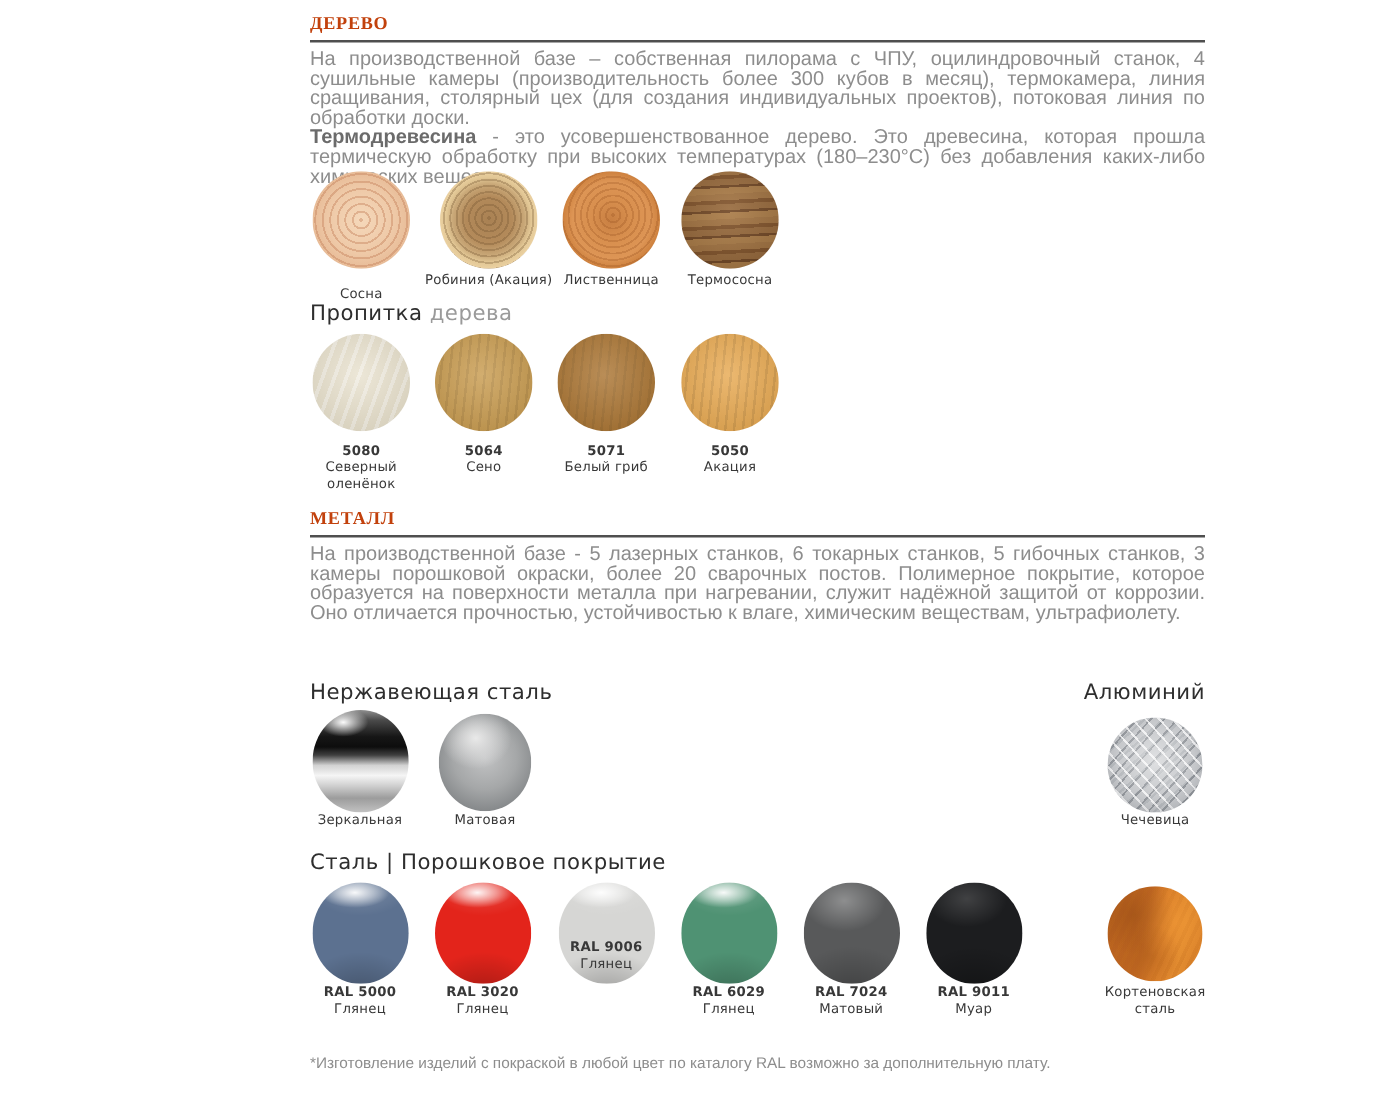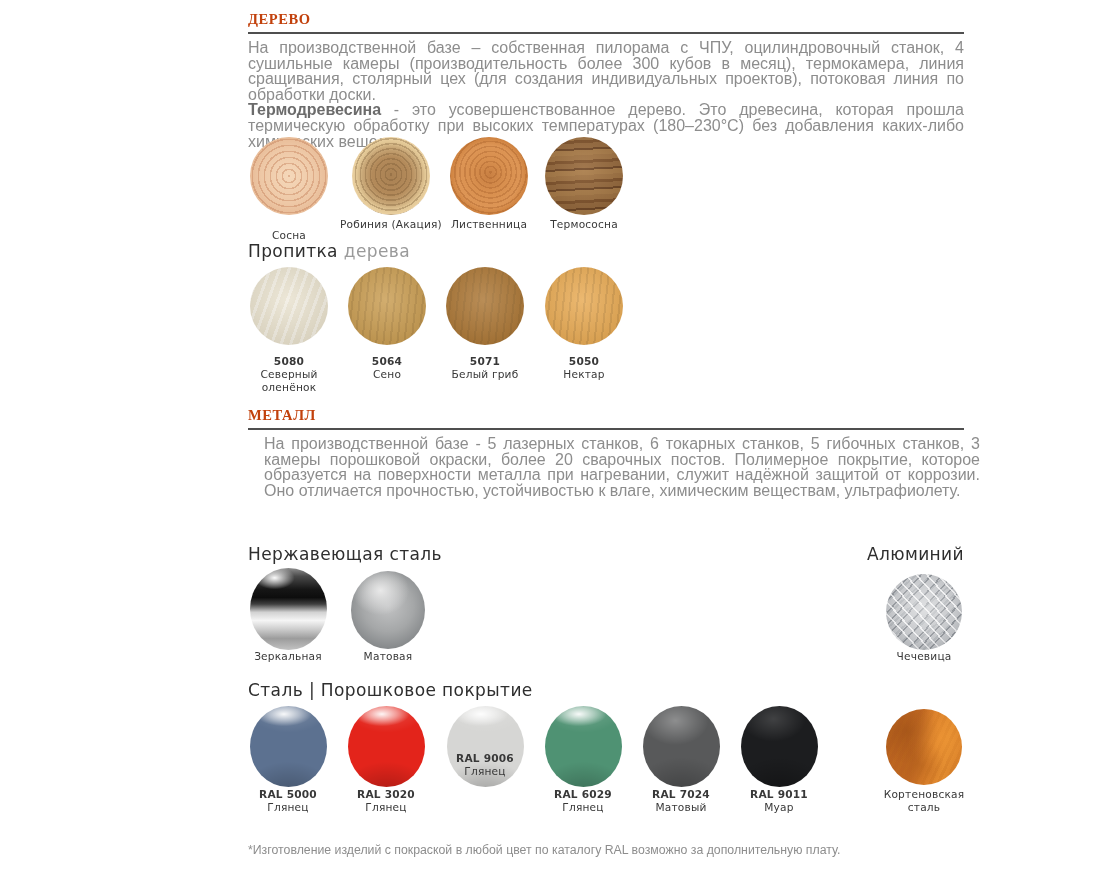--- a/index.html
+++ b/index.html
@@ -127,27 +127,27 @@
   <div class="abs sw-label narrow" style="left:341px;top:355px;">
     <div class="code">5064</div>
     <div>Сено</div>
   </div>
   <div class="abs sw-label narrow" style="left:439px;top:355px;">
     <div class="code">5071</div>
     <div>Белый гриб</div>
   </div>
   <div class="abs sw-label narrow" style="left:538px;top:355px;">
     <div class="code">5050</div>
-    <div>Нектар</div>
+    <div>Акация</div>
   </div>
 
   <div class="abs sec-title" style="left:248px;top:407px;">МЕТАЛЛ</div>
   <div class="abs rule" style="left:248px;top:428px;"></div>
 
-  <div class="abs para" style="left:264px;top:436px;">
+  <div class="abs para" style="left:248px;top:436px;">
     <p>На производственной базе - 5 лазерных станков, 6 токарных станков, 5 гибочных станков, 3 камеры порошковой окраски, более 20 сварочных постов. Полимерное покрытие, которое образуется на поверхности металла при нагревании, служит надёжной защитой от коррозии. Оно отличается прочностью, устойчивостью к влаге, химическим веществам, ультрафиолету.</p>
   </div>
 
   <div class="abs sub-head" style="left:248px;top:544px;">Нержавеющая сталь</div>
   <div class="abs sub-head right-head" style="left:760px;top:544px;">Алюминий</div>
 
   <div class="abs chrome" style="left:250px;top:568px;"></div>
   <div class="abs matte-steel" style="left:351px;top:571px;"></div>
   <div class="abs alu" style="left:886px;top:574px;"></div>
 

